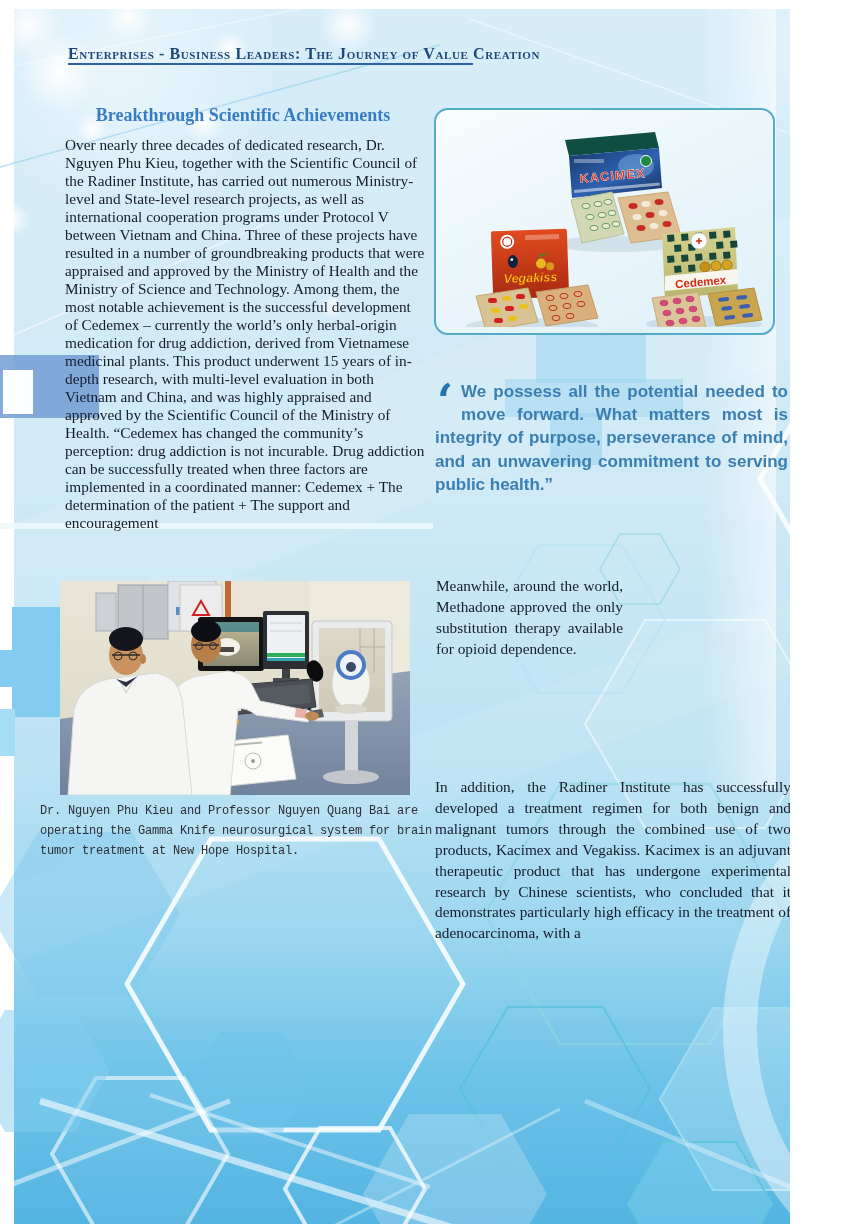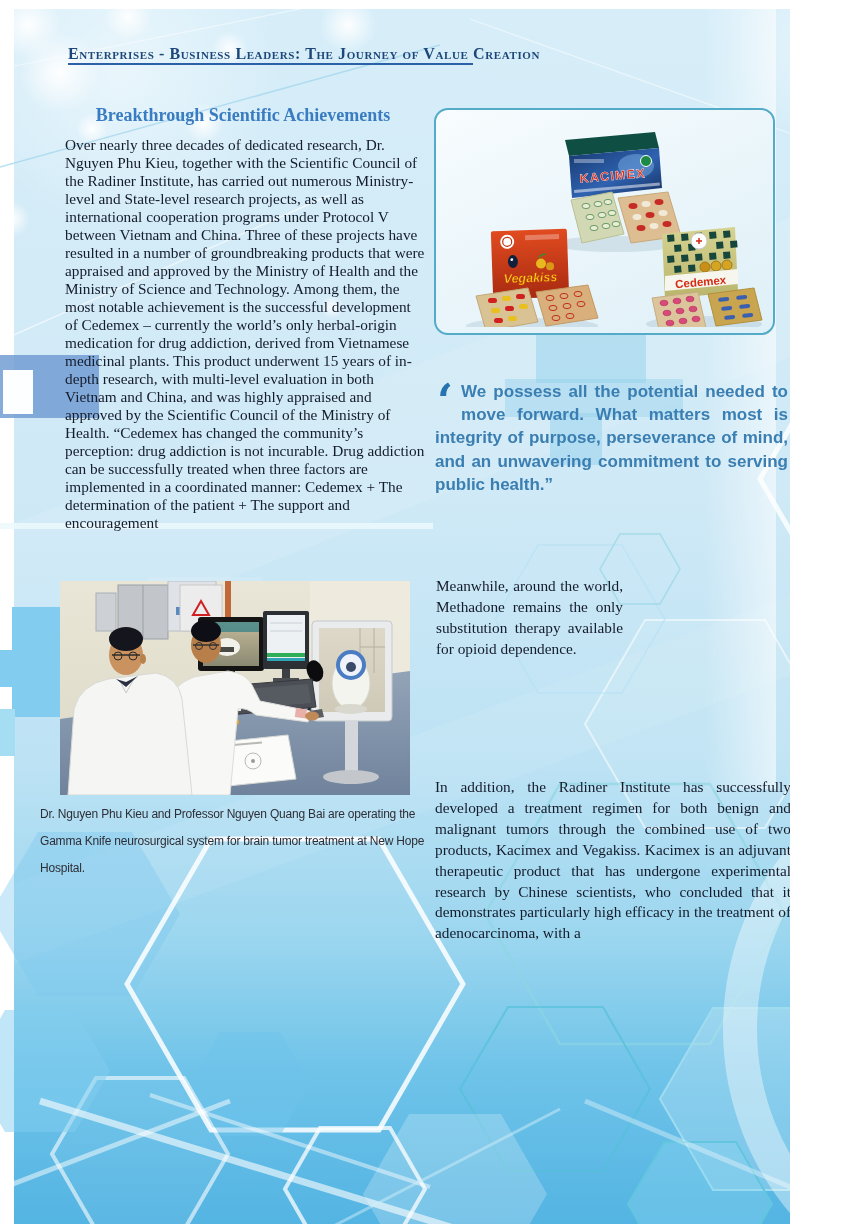--- a/index.html
+++ b/index.html
@@ -47,21 +47,21 @@
   }
   figure.photo { position:absolute; z-index:2; left:60px; top:572px; width:350px; height:214px; }
 
   .figcap {
     left:436px; top:330px; width:354px;
     font-family:"Liberation Sans", sans-serif; font-size:12px; line-height:19px;
     letter-spacing:-.2px; color:#2e2e36;
   }
   .photocap {
     left:40px; top:792px; width:394px;
-    font-family:Liberation Sans, sans-serif; font-size:12px; line-height:27px;
+    font-family:Liberation Mono, monospace; font-size:12px; line-height:20px;
     letter-spacing:-.2px; color:#2e2e36;
   }
   blockquote.quote {
     position:absolute; z-index:2; left:435px; top:371px; width:353px;
     font-family:"Liberation Sans", sans-serif; font-weight:600;
     font-size:17px; line-height:23.2px; color:#3a7eb2; text-align:justify;
   }
   .qmark {
     float:left; font-family:"DejaVu Serif", serif; font-weight:bold;
     font-size:46px; line-height:.55; color:#2673ad; margin:9px 8px 0 2px;
@@ -421,20 +421,20 @@
         <ellipse cx="83" cy="78" rx="3" ry="5" fill="#b8824e"></ellipse>
         <line x1="52" y1="74" x2="80" y2="74" stroke="#2a2a2a" stroke-width="1.5"></line>
         <circle cx="58" cy="75" r="4" fill="none" stroke="#2a2a2a"></circle>
           <circle cx="73" cy="75" r="4" fill="none" stroke="#2a2a2a"></circle>
       </g>
     </svg>
   </figure>
 
   <p class="txt photocap">Dr. Nguyen Phu Kieu and Professor Nguyen Quang Bai are operating the Gamma Knife neurosurgical system for brain tumor treatment at New Hope Hospital.</p>
 
-  <p class="rp narrow">Meanwhile, around the world, Methadone remains the only substitution therapy available for opioid dependence.</p>
+  <p class="rp narrow">Meanwhile, around the world, Methadone approved the only substitution therapy available for opioid dependence.</p>
   <div class="p3wrap">
     <p>In addition, the Radiner Institute has successfully developed a treatment regimen for both benign and malignant tumors through the combined use of two products, Kacimex and Vegakiss. Kacimex is an adjuvant therapeutic product that has undergone experimental research by Chinese scientists, who concluded that it demonstrates particularly high efficacy in the treatment of adenocarcinoma, with a</p>
   </div>
 
   <div class="right-margin"></div>
 
 </div>
 
 </body></html>

